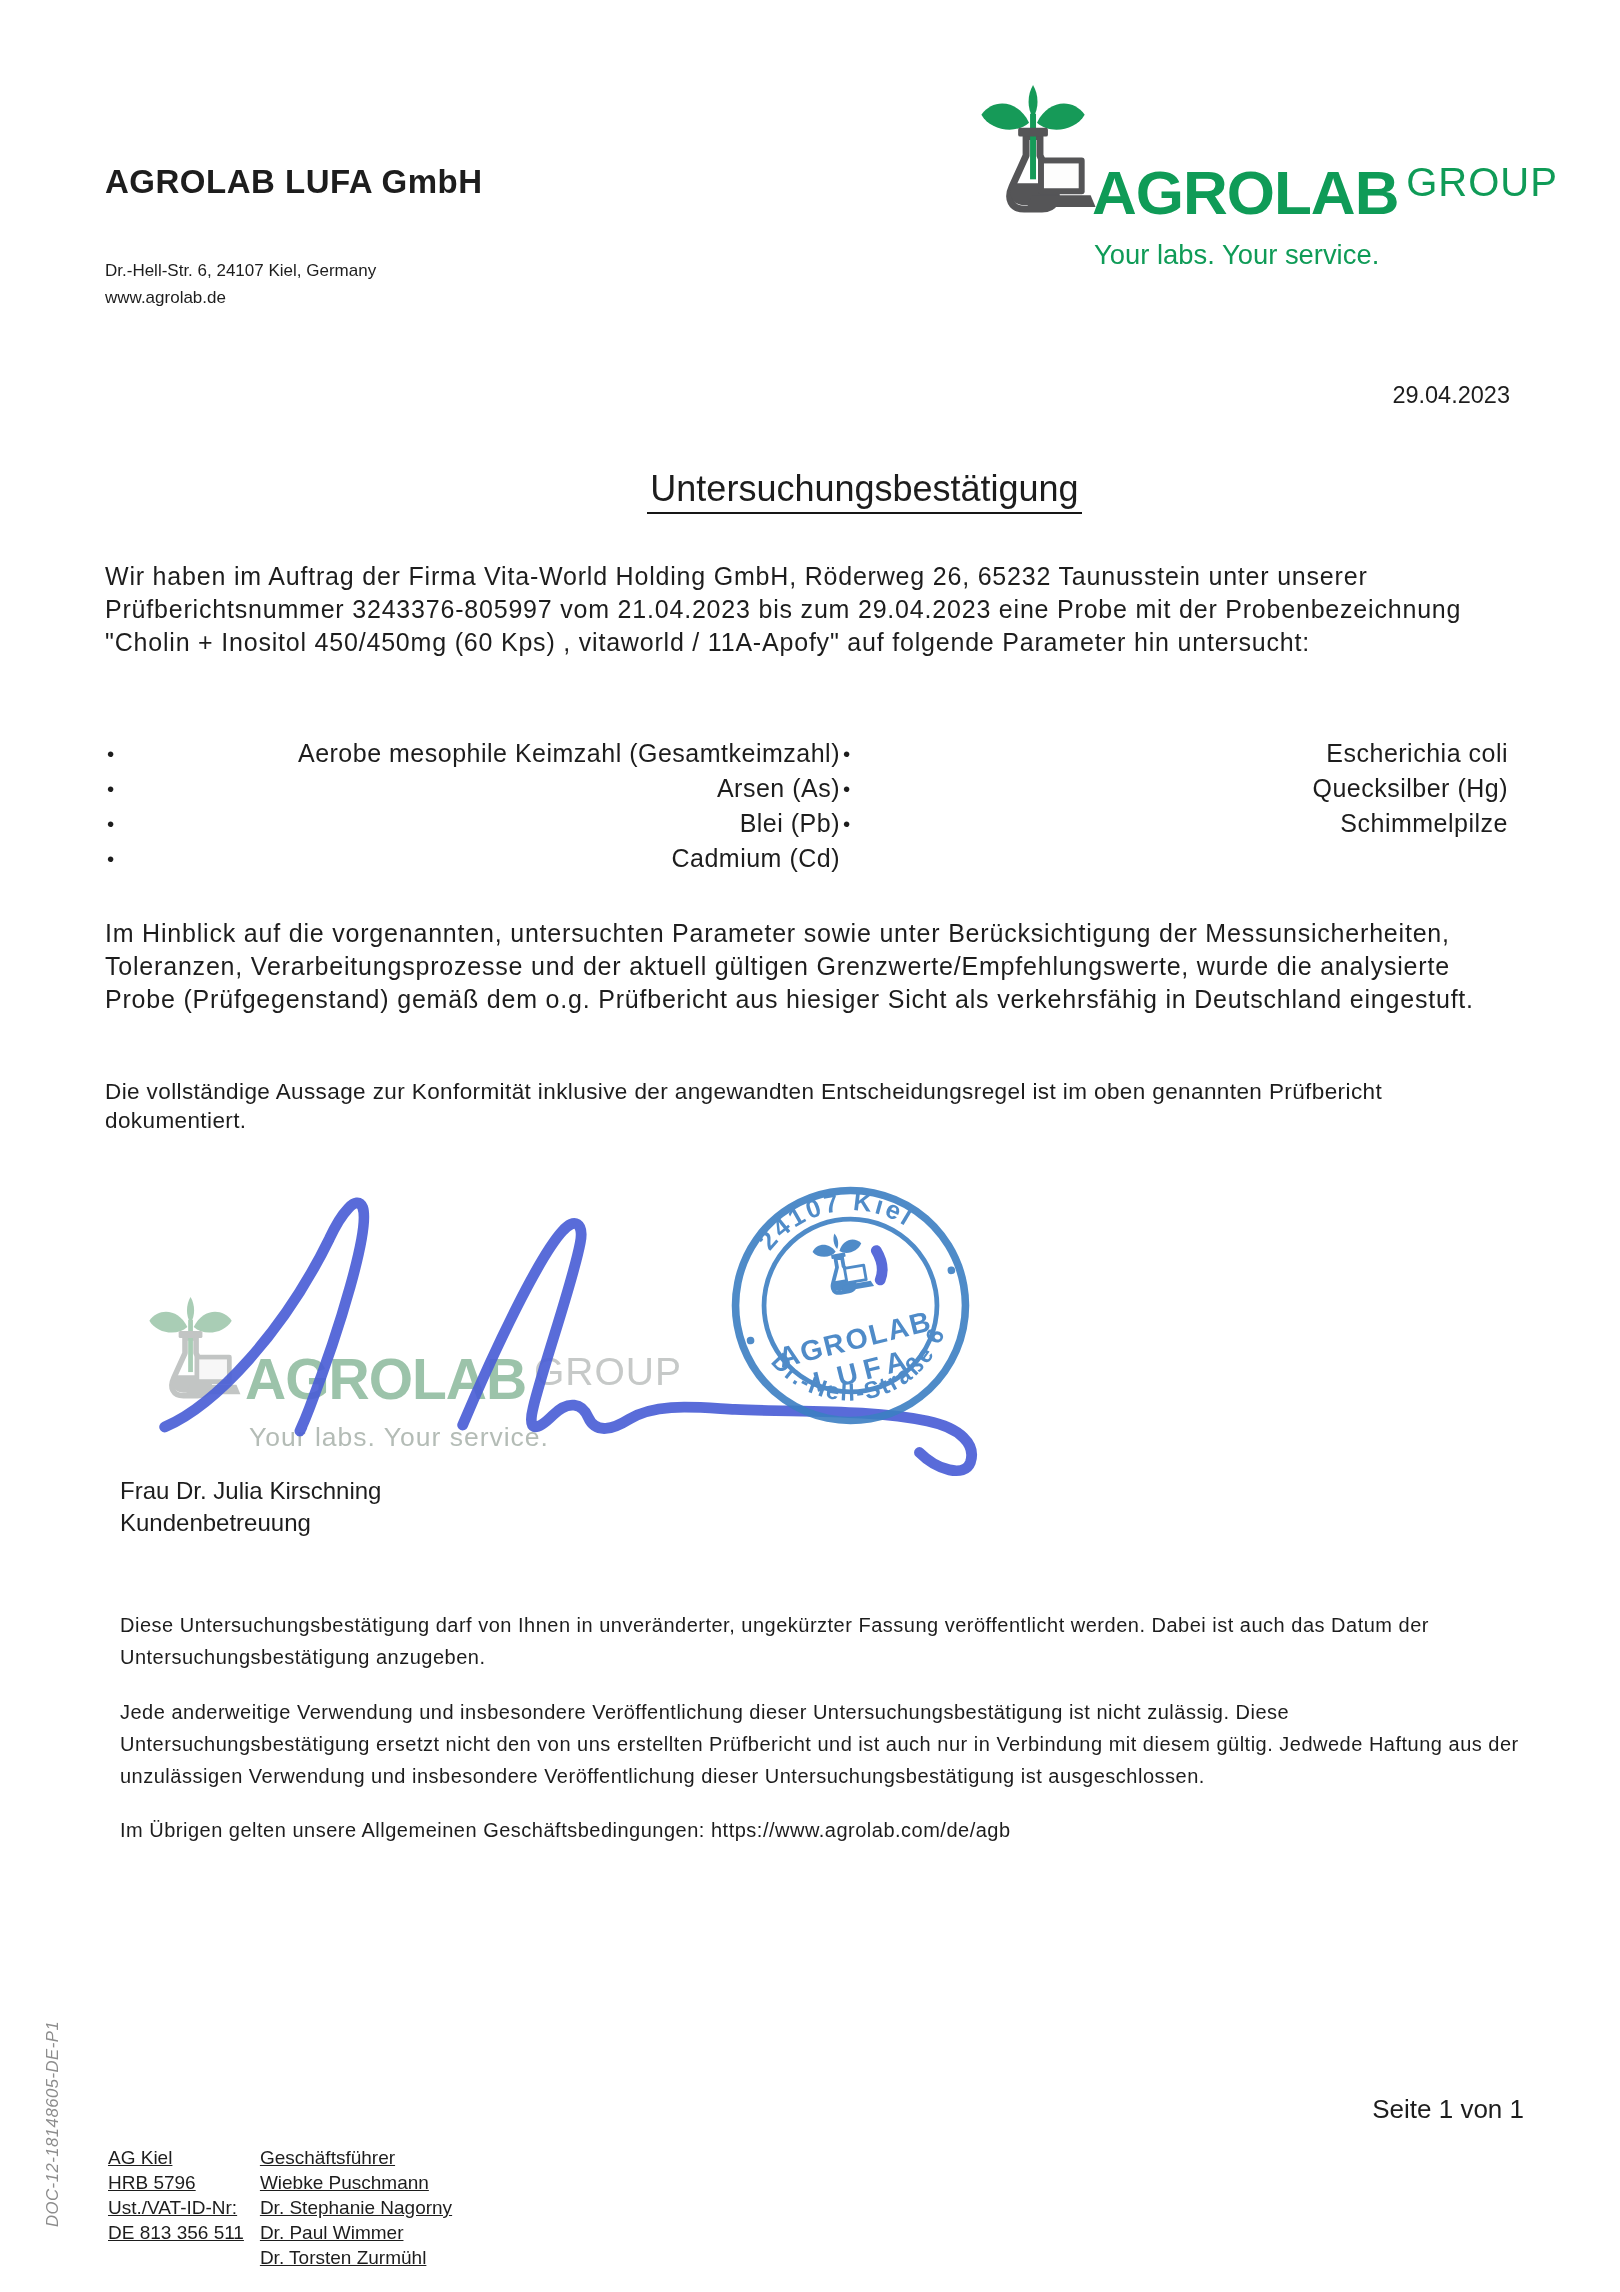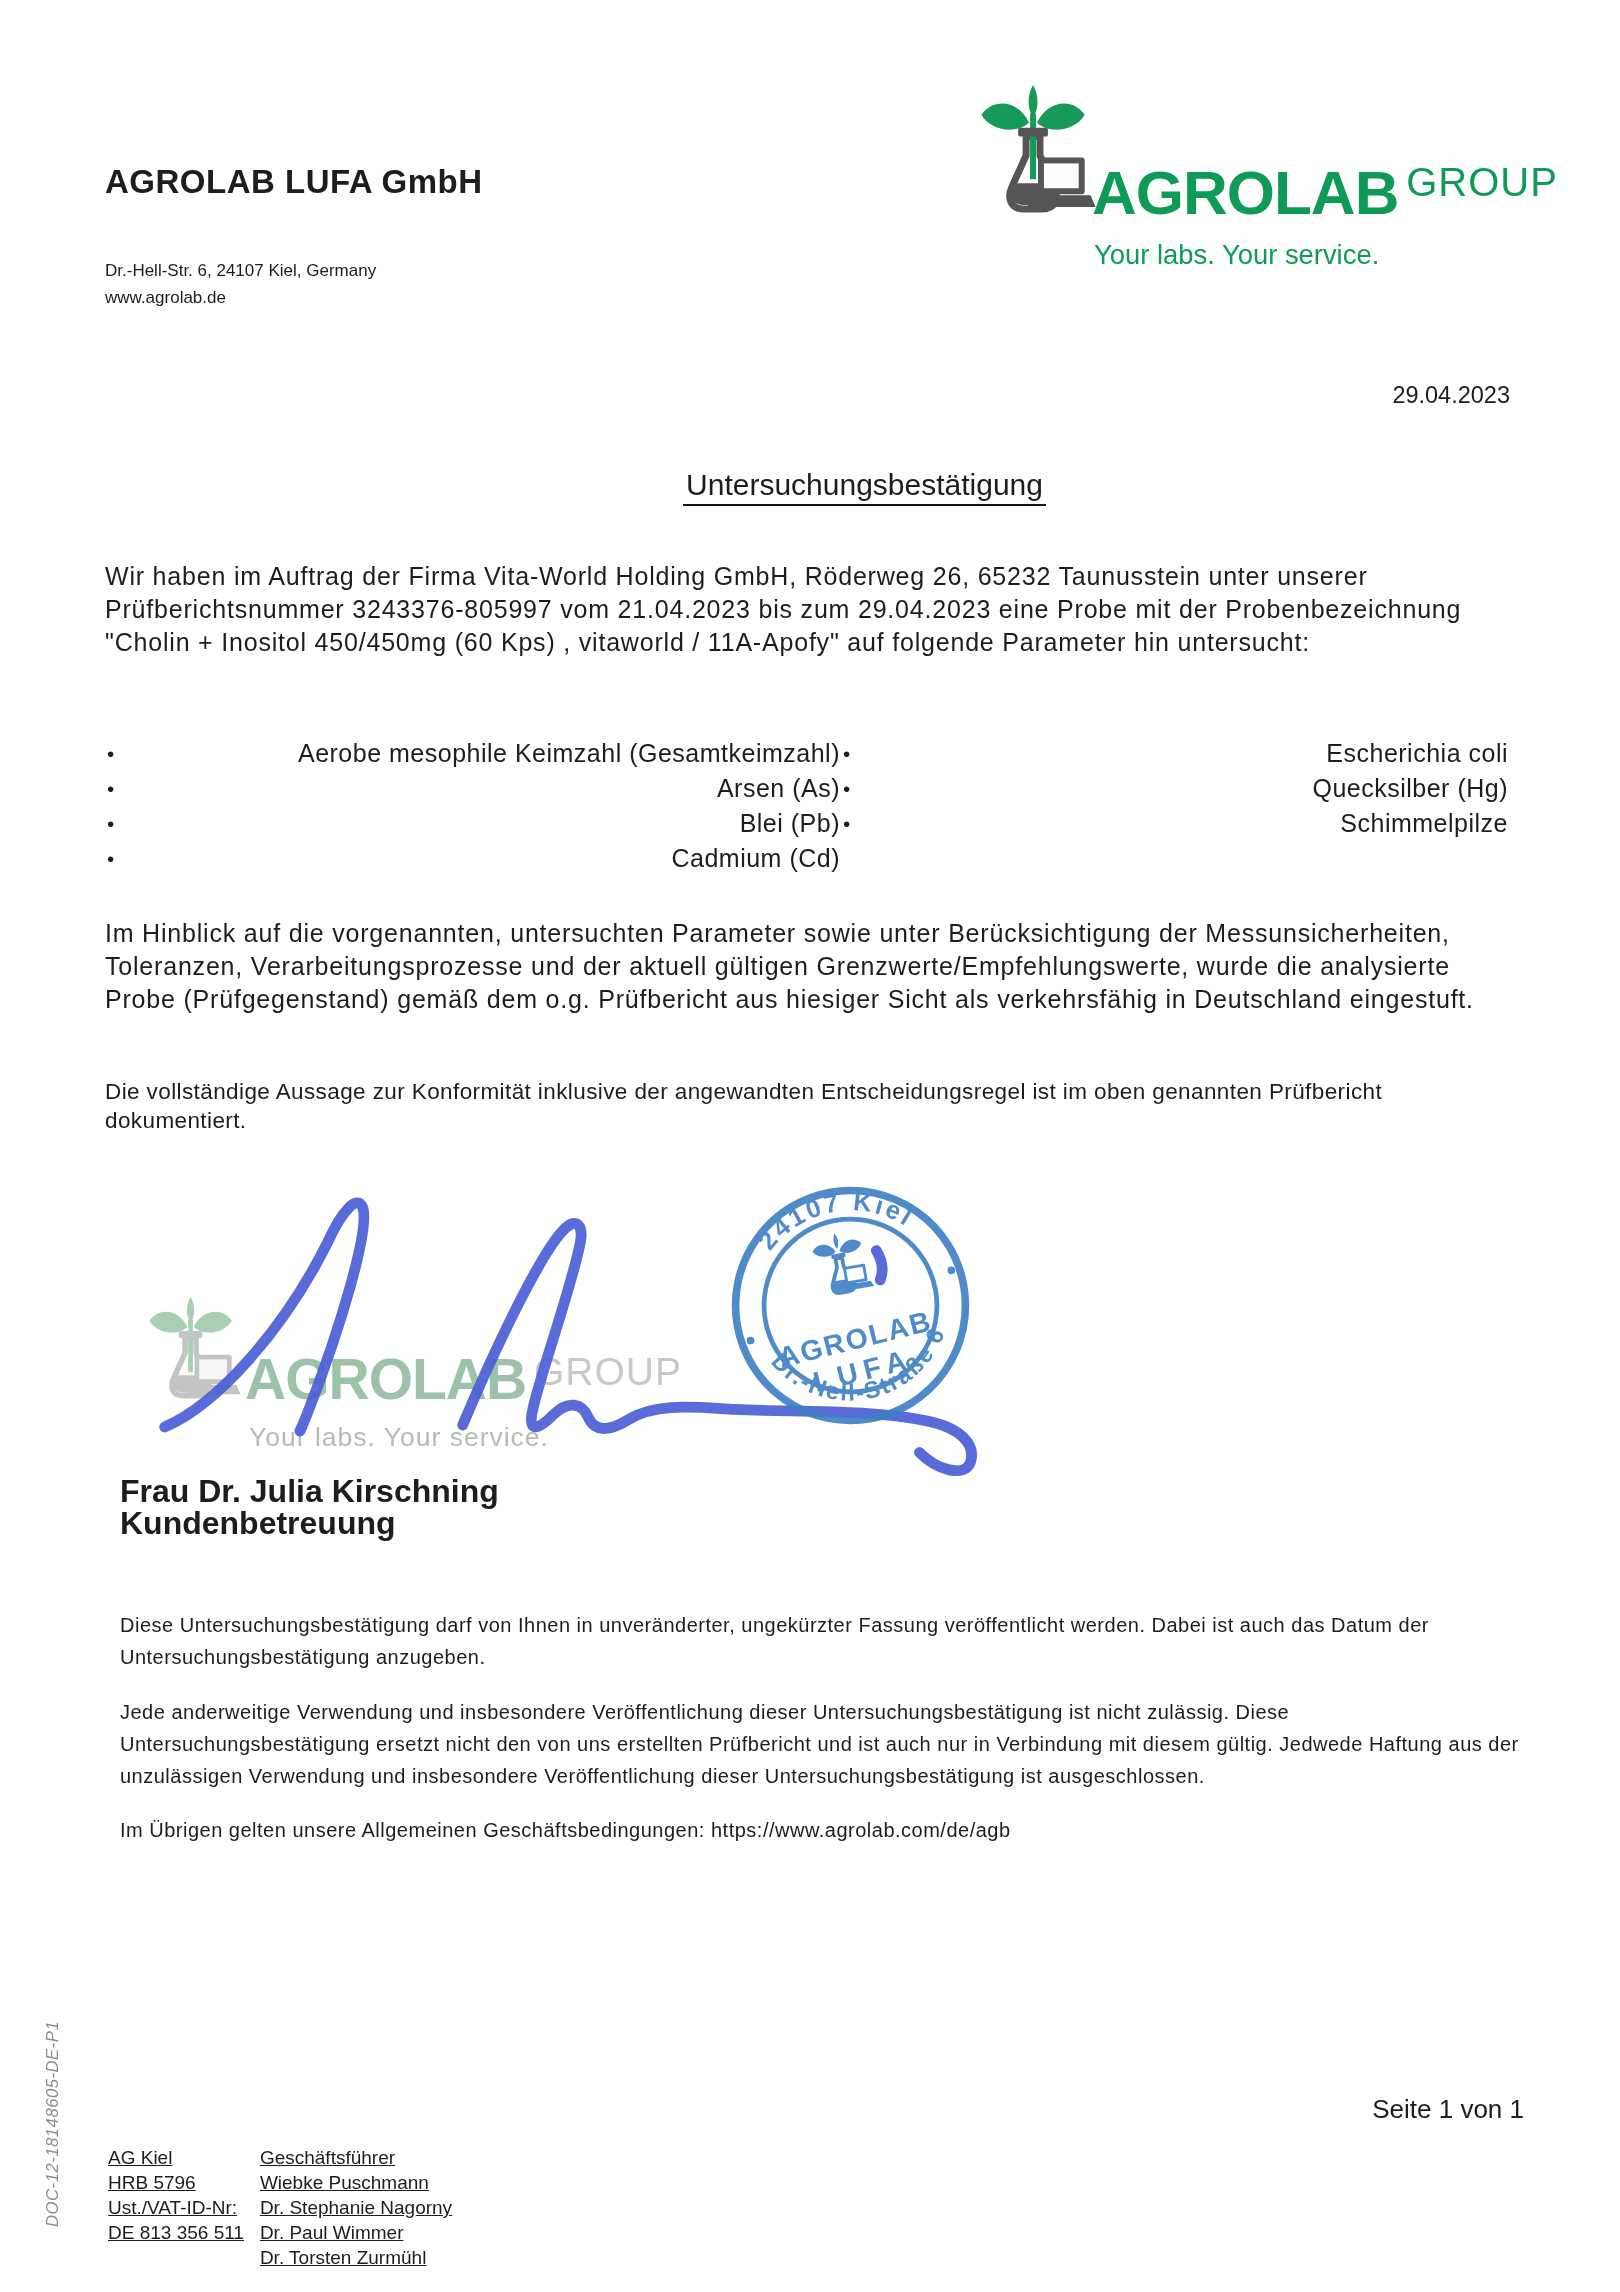--- a/index.html
+++ b/index.html
@@ -17,21 +17,21 @@
   .logo{left:978px;top:55px;width:549px;height:225px;}
   .logo-icon{position:absolute;left:0;top:29px;width:120px;height:139px;}
   .logo-text{position:absolute;left:114px;top:102px;white-space:nowrap;}
   .brand{font-size:62px;font-weight:bold;color:#0f9b57;letter-spacing:-1px;}
   .group-suffix{font-size:40px;color:#0f9b57;font-weight:400;letter-spacing:1px;vertical-align:17.6px;margin-left:7.8px;}
   .tagline{position:absolute;left:116px;top:184px;font-size:27.4px;color:#0f9b57;}
 
   .doc-date{right:110px;top:382px;font-size:23.5px;}
 
   .doc-title-wrap{left:105px;top:468px;width:1411px;text-align:center;padding-left:54px;}
-  .doc-title{font-size:30px;border-bottom:2.9px solid #161616;padding:0 2.9px 2.9px 2.9px;}
+  .doc-title{font-size:36px;border-bottom:2.9px solid #161616;padding:0 2.9px 2.9px 2.9px;}
 
   .para{left:105px;width:1418px;font-size:25px;line-height:33px;letter-spacing:0.8px;}
   .intro{top:560px;}
   .assessment{top:917px;}
   .conformity{top:1077px;font-size:22.5px;line-height:29px;letter-spacing:0.4px;}
 
   .param-col{top:736px;font-size:25px;line-height:35px;letter-spacing:0.5px;}
   .param-col.left{left:105px;width:735px;}
   .param-col.right{left:841px;width:667px;}
   .param-row{position:relative;padding-left:25.5px;text-align:right;}
@@ -41,21 +41,21 @@
   .watermark{left:147px;top:1279px;width:549px;height:186px;}
   .wm-icon{position:absolute;left:0;top:0;width:95px;height:145px;}
   .wm-text{position:absolute;left:98px;top:67px;white-space:nowrap;}
   .wm-brand{font-size:57px;font-weight:bold;color:#9cc3aa;letter-spacing:-1px;}
   .wm-group{font-size:39px;color:#c6c9c8;letter-spacing:1px;vertical-align:13.7px;margin-left:7.8px;}
   .wm-tagline{position:absolute;left:102px;top:143px;font-size:26.5px;color:#b4bcb6;letter-spacing:1px;}
 
   .signature{left:147px;top:1174px;width:843px;height:306px;}
   .stamp{left:727px;top:1182px;width:247px;height:247px;}
 
-  .signer{left:120px;top:1475px;font-size:32px;line-height:32px;font-weight:bold;}
+  .signer{left:120px;top:1475px;font-size:24px;line-height:32px;}
 
   .legal{left:120px;top:1609px;width:1423px;font-size:20px;line-height:32px;letter-spacing:0.5px;}
   .legal p{margin:0 0 22.5px 0;}
 
   .page-indicator{right:96px;top:2094px;font-size:26px;}
 
   .doc-code{left:43px;top:2227px;font-size:16.7px;font-style:italic;color:#8c8c8c;
     transform:rotate(-90deg);transform-origin:0 0;white-space:nowrap;letter-spacing:0.5px;}
 
   .footer{left:108px;top:2145px;font-size:19px;line-height:25px;display:flex;text-decoration:underline;}

